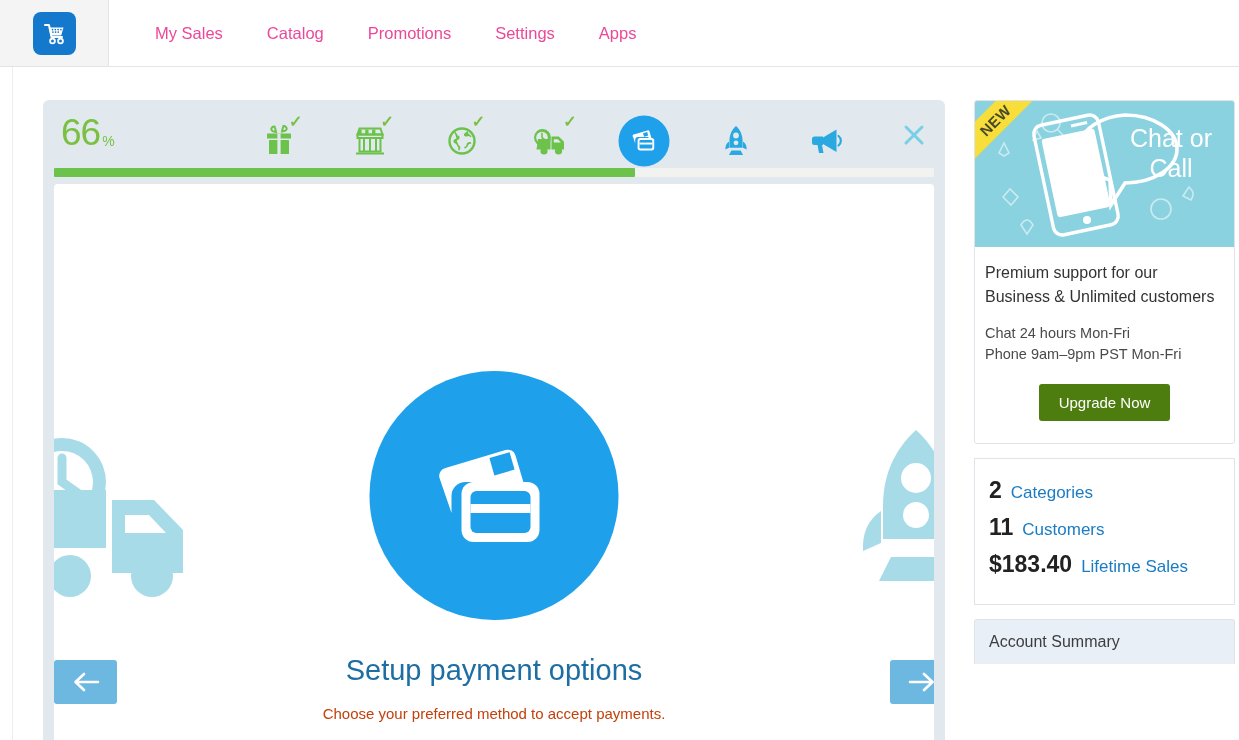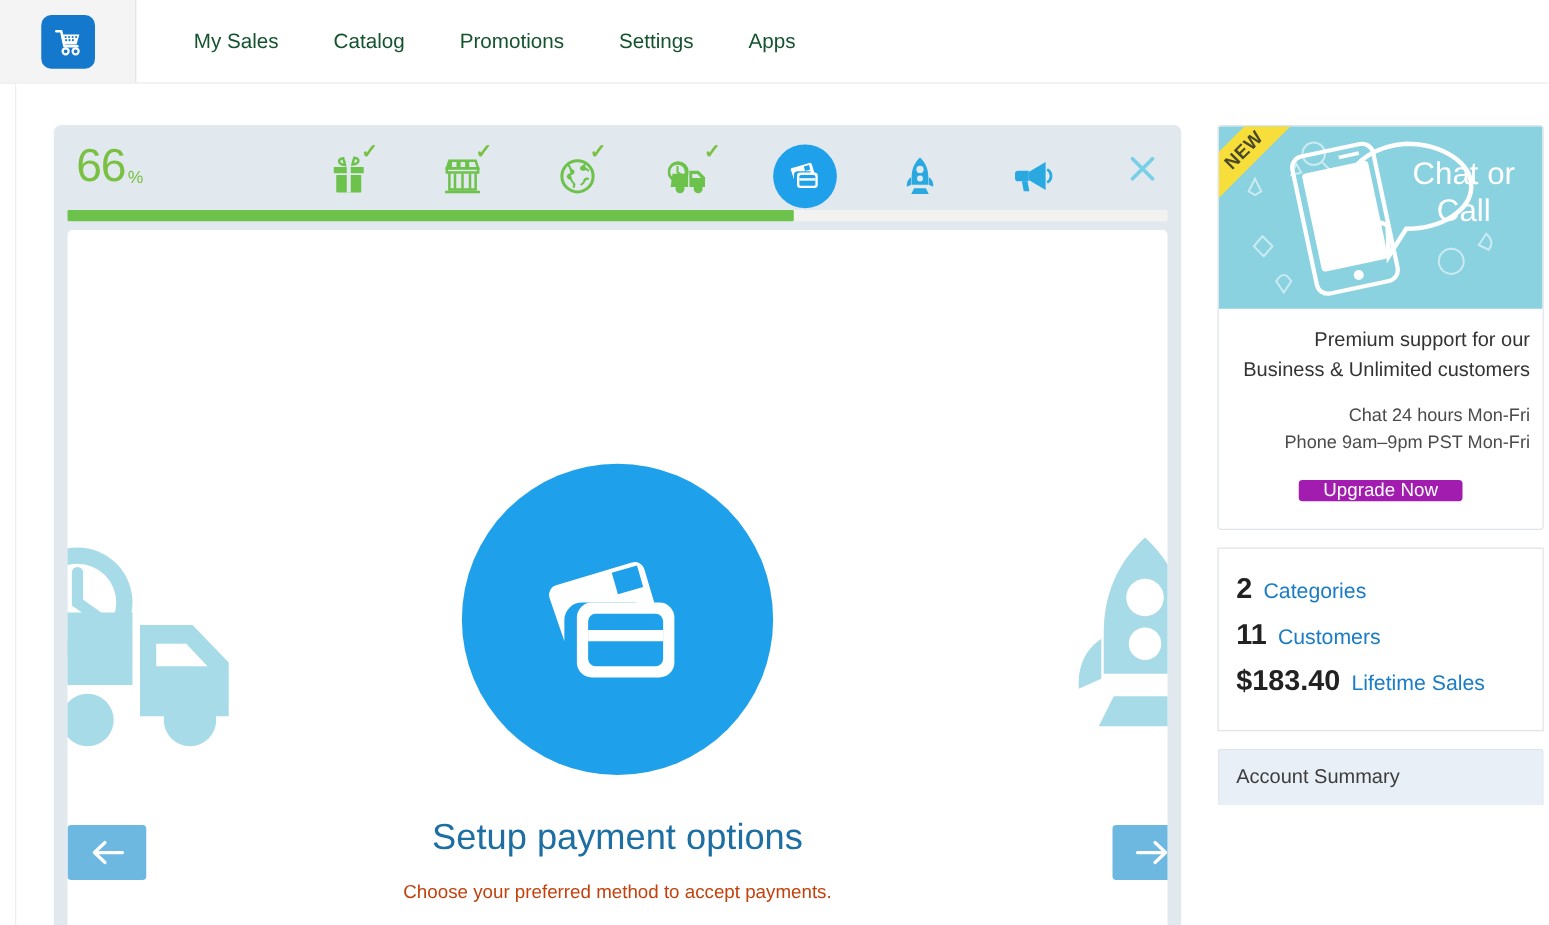--- a/index.html
+++ b/index.html
@@ -28,21 +28,21 @@
     width: 43px; height: 43px;
     background: #1478cd;
     border-radius: 8px;
     display: flex; align-items: center; justify-content: center;
   }
   #navlinks {
     display: flex; align-items: center;
     padding-left: 24px; gap: 0;
   }
   .navlink {
-    font-size: 16.5px; color: #14532d;
+    font-size: 16.5px; color: #ec4899;
     padding: 0 22px; line-height: 66px;
     white-space: nowrap; cursor: pointer; text-align: center;
   }
 
   
   #page {
     position: absolute; top: 67px; left: 0;
     width: 1239px; height: 673px;
     background: #ffffff;
   }
@@ -193,34 +193,34 @@
     letter-spacing: 0.5px;
     z-index: 4;
   }
   #ribbon-mask {
     position: absolute; left: 0; top: 0;
     width: 78px; height: 78px;
     overflow: hidden; z-index: 3;
   }
   .promo-text {
     padding: 14px 10px 0 10px;
-    text-align: right;
+    text-align: left;
   }
   #promo-head {
     font-size: 16px; color: #333333; line-height: 1.5;
   }
   #promo-line1, #promo-line2 {
     font-size: 14.5px; color: #4a4a4a; line-height: 1.42;
   }
   #promo-line1 { margin-top: 14px; }
   #upgrade-btn {
     display: inline-block;
     margin: 20px auto 22px auto;
-    padding: 0 20px;
-    background: #a21caf; color: #ffffff;
+    padding: 10px 20px;
+    background: #4d7c0f; color: #ffffff;
     font-size: 15px; border: none; border-radius: 3px;
     cursor: pointer; font-family: inherit;
   }
   .btn-row { text-align: center; }
 
   .panel-head {
     background: #e8eff7;
     border: 1px solid #e0e4e8;
     border-bottom: none;
     border-radius: 3px 3px 0 0;

